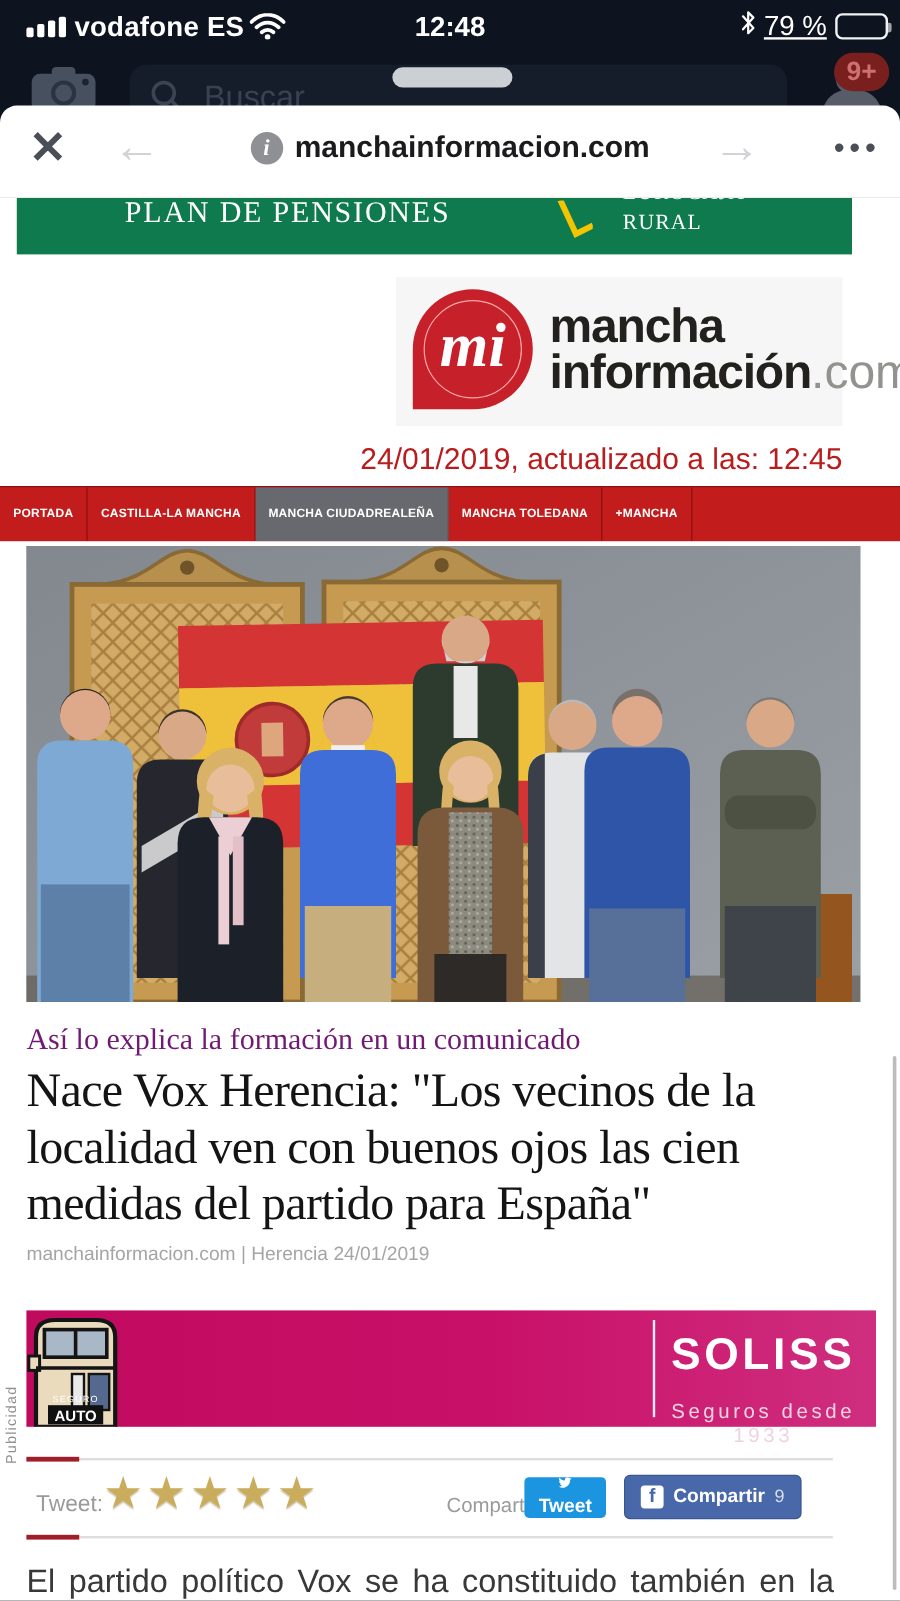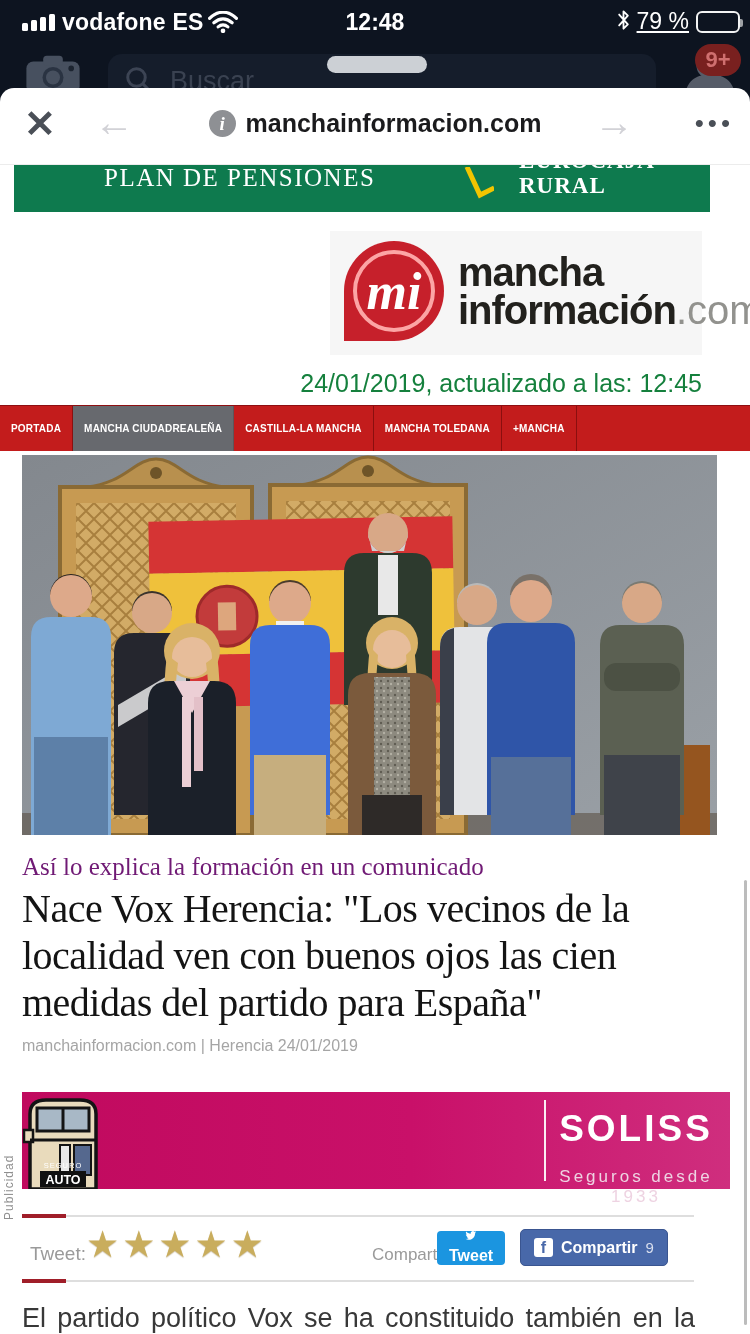--- a/index.html
+++ b/index.html
@@ -40,31 +40,31 @@
   .tb-center { position:absolute; left:0; right:0; top:21px; display:flex; justify-content:center; align-items:center; gap:10px; }
   .infoicon { width:27px; height:27px; border-radius:50%; background:#8e9094; color:#fff; text-align:center;
               font-family:"Liberation Serif", serif; font-style:italic; font-weight:700; font-size:19px; line-height:27px; }
   .tb-url { font-size:25px; font-weight:700; color:#1b1b1d; }
   
   .pagebody { position:absolute; left:0; right:0; top:77px; bottom:0; background:#fff; overflow:hidden; }
   .greenbanner { position:absolute; left:14px; top:0; width:696px; height:47px; background:#0e7a4e; overflow:hidden; }
   .gb-left { position:absolute; left:90px; top:-1px; color:#fff; font-family:"Liberation Serif", serif;
              font-size:25px; letter-spacing:1.5px; }
   .gb-brand { position:absolute; left:505px; top:-17px; color:#fff; font-family:"Liberation Serif", serif;
-              font-weight:700; font-size:23px; letter-spacing:1px; line-height:25px; }
+              font-weight:400; font-size:18px; letter-spacing:1px; line-height:25px; }
   .gb-swoosh { position:absolute; left:450px; top:2px; }
   .masthead { position:absolute; left:330px; top:66px; width:372px; height:124px; background:#f6f6f6; }
   .logobubble { position:absolute; left:14px; top:10px; width:100px; height:100px; background:#c6202b;
                 border-radius:50% 50% 50% 0; }
-  .logoring { position:absolute; left:9px; top:9px; width:82px; height:82px; border:4px solid #fca5a5; border-radius:50%;
+  .logoring { position:absolute; left:9px; top:9px; width:82px; height:82px; border:1px solid #fca5a5; border-radius:50%;
               text-align:center; font-family:"Liberation Serif", serif; font-style:italic; font-weight:700;
               font-size:52px; color:#fff; line-height:76px; }
   .logotext { position:absolute; left:128px; top:22px; line-height:38px; font-weight:700; font-size:40px; color:#22211d; letter-spacing:-1px; }
   .logotld { font-weight:400; color:#92928e; letter-spacing:0; }
-  .dateline { position:absolute; right:48px; top:204px; font-size:25px; color:#15803d; }
+  .dateline { position:absolute; right:48px; top:204px; font-size:25px; color:#b91c1c; }
   .nav { position:absolute; left:0; top:240px; width:750px; height:46px; background:#c31c1c;
          border-top:1px solid #8e0f12; display:flex; overflow:hidden; }
   .nav-item { display:flex; align-items:center; padding:0 11px; border-right:1px solid rgba(70,0,0,.45);
               color:#fff; font-size:10px; font-weight:600; letter-spacing:.2px; white-space:nowrap; }
   .nav-item.active { background:#67696e; border-right-color:rgba(70,0,0,.2); }
   .photo { position:absolute; left:22px; top:290px; width:695px; height:380px; background:#8a8f94; }
   .kicker { position:absolute; left:22px; top:688px; font-family:"Liberation Serif", serif; font-size:25px; color:#701a75; }
   .headline { position:absolute; left:22px; top:720px; width:648px; font-family:"Liberation Serif", serif;
               font-weight:400; font-size:40px; line-height:47px; color:#141414; letter-spacing:-.5px; }
   .byline { position:absolute; left:22px; top:872px; font-size:16px; color:#a5a5a5; }
@@ -190,22 +190,22 @@
         </span>
         <span class="logotext">
           <span>mancha</span><br>
           <span>información</span><span class="logotld">.com</span>
         </span>
       </div>
       <div class="dateline">24/01/2019, actualizado a las: 12:45</div>
 
       <div class="nav">
         <span class="nav-item">PORTADA</span>
+        <span class="nav-item">CASTILLA-LA MANCHA</span>
         <span class="nav-item active">MANCHA CIUDADREALEÑA</span>
-        <span class="nav-item">CASTILLA-LA MANCHA</span>
         <span class="nav-item">MANCHA TOLEDANA</span>
         <span class="nav-item">+MANCHA</span>
 
       </div>
 
       <div class="photo">
         <svg width="695" height="380" viewBox="0 0 695 380">
           <defs>
             <linearGradient id="wall" x1="0" y1="0" x2="1" y2="1">
               <stop offset="0" stop-color="#83888e"></stop>

